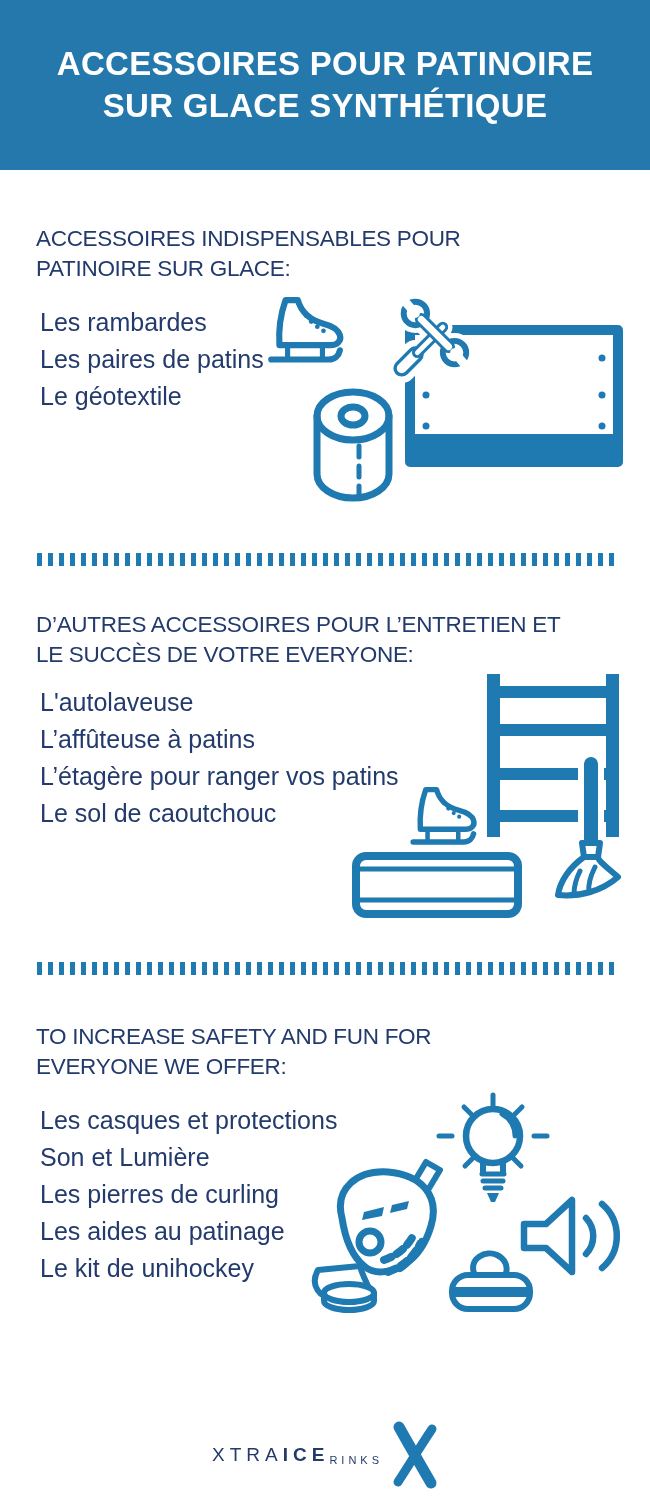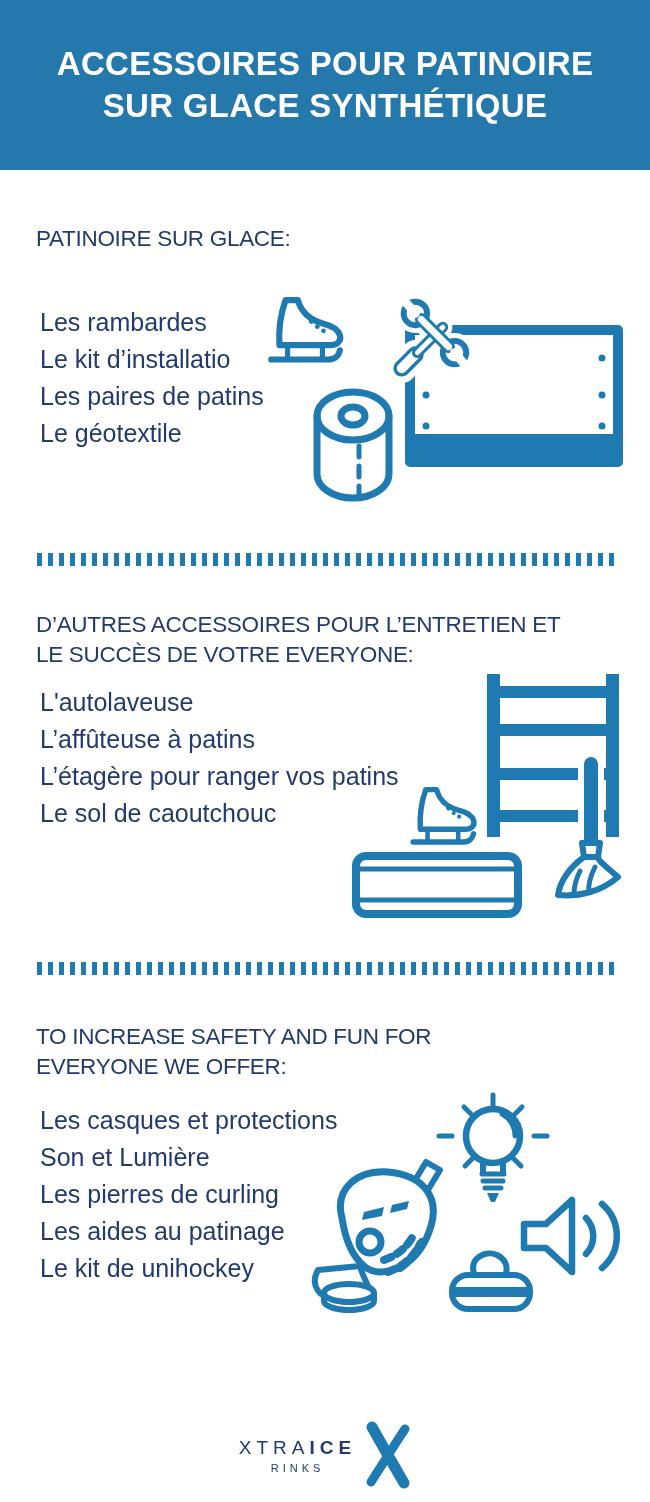--- a/index.html
+++ b/index.html
@@ -42,45 +42,45 @@
   svg{display:block;overflow:visible;}
   .s{stroke:var(--icon-blue);fill:none;stroke-linecap:round;stroke-linejoin:round;}
   .sf{stroke:var(--icon-blue);fill:#fff;stroke-linecap:round;stroke-linejoin:round;}
   .f{fill:var(--icon-blue);stroke:none;}
   .w{stroke:#fff;fill:none;stroke-linecap:round;stroke-linejoin:round;}
   
   .logo{
     position:absolute;left:0;top:1420px;width:650px;height:70px;
     display:flex;justify-content:center;align-items:center;gap:9px;
   }
-  .logo-text{display:flex;flex-direction:column;align-items:center;}
+  .logo-text{display:flex;align-items:flex-end;}
   .logo-main{
     color:var(--text-navy);font-size:19px;letter-spacing:5px;font-weight:400;white-space:nowrap;
   }
   .logo-main b{font-weight:800;}
   .logo-sub{
     color:var(--text-navy);font-size:11px;letter-spacing:4px;font-weight:400;margin-top:3px;
   }
 </style>
 </head>
 <body>
 
 <div class="page">
 
   <header class="banner">
     <div class="t">ACCESSOIRES POUR PATINOIRE</div>
     <div class="t">SUR GLACE SYNTHÉTIQUE</div>
   </header>
 
   <div class="sec-heading" style="top:224px">
+    <div>ACCESSOIRES INDISPENSABLES POUR</div>
     <div>PATINOIRE SUR GLACE:</div>
   </div>
   <ul class="sec-list" style="top:300px">
     <li>Les rambardes</li>
-    <li>Le kit d’installatio</li>
     <li>Les paires de patins</li>
     <li>Le géotextile</li>
   </ul>
 
   <span class="icon" style="left:405px;top:325px">
     <svg width="218" height="142" viewBox="0 0 218 142">
       <rect class="sf" x="5" y="5" width="208" height="132" stroke-width="10"></rect>
       <rect class="f" x="5" y="109" width="208" height="28"></rect>
       <circle class="f" cx="21" cy="70" r="3.5"></circle>
         <circle class="f" cx="21" cy="101" r="3.5"></circle>

